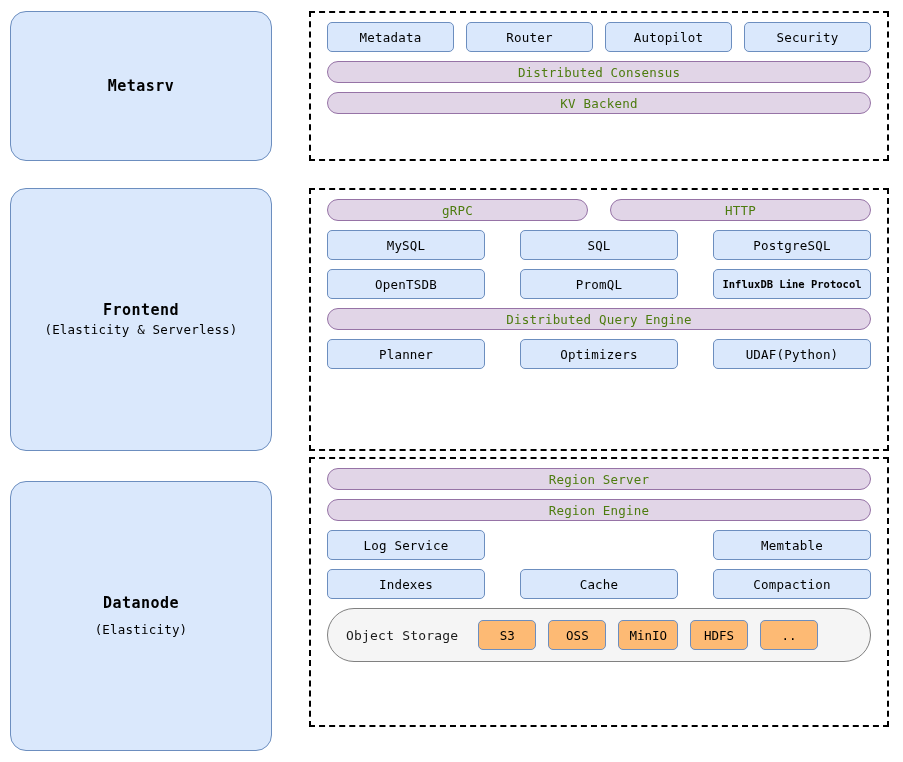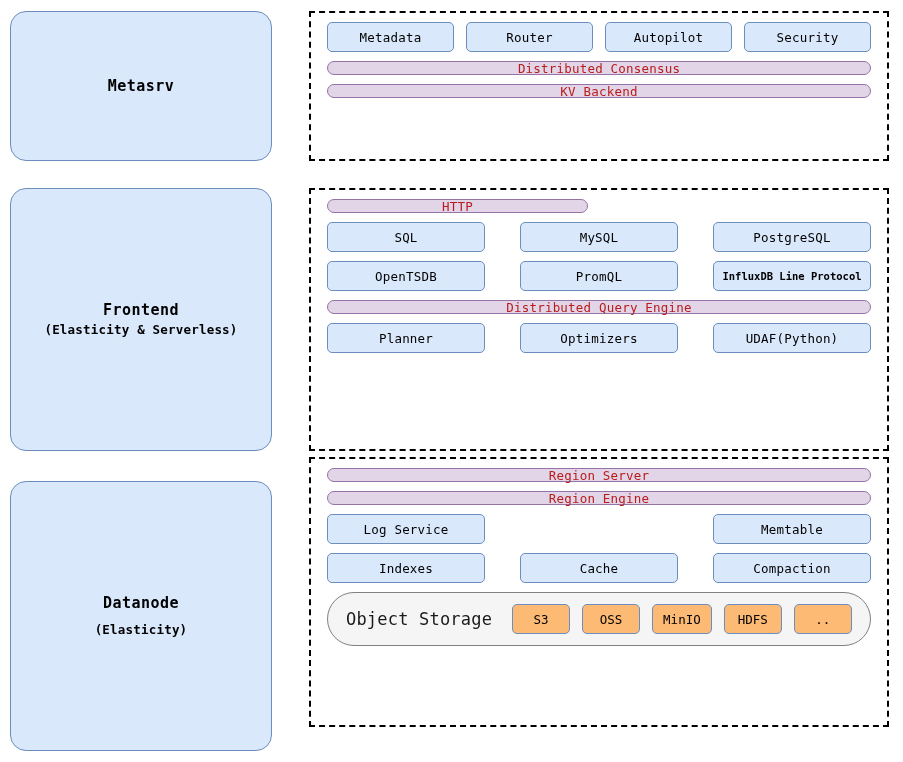--- a/index.html
+++ b/index.html
@@ -32,21 +32,21 @@
   }
   .comp-title {
     font-size: 15px;
     font-weight: bold;
     color: #000000;
     letter-spacing: 0.5px;
     line-height: 1.5;
   }
   .comp-sub {
     font-size: 12.5px;
-    font-weight: bold;
+    font-weight: normal;
     color: #000000;
     letter-spacing: 0.2px;
     line-height: 1.5;
   }
 
   #panel-metasrv  { top: 11px;  height: 150px; }
   #panel-frontend { top: 188px; height: 263px; }
   #panel-datanode { top: 481px; height: 270px; gap: 7px; }
 
   
@@ -87,23 +87,23 @@
     letter-spacing: 0.2px;
     white-space: nowrap;
   }
   .box.small-text { font-size: 10.5px; letter-spacing: 0px; font-weight: bold; }
 
   
   .pill {
     background: #e1d5e7;
     border: 1px solid #9673a6;
     border-radius: 999px;
-    color: #b91c1c;
-    font-size: 12.5px;
-    height: 14px;
+    color: #4d7c0f;
+    font-size: 12.5px;
+    height: 22px;
     display: flex;
     align-items: center;
     justify-content: center;
     text-align: center;
     box-sizing: border-box;
     letter-spacing: 0.2px;
     white-space: nowrap;
   }
 
   
@@ -118,21 +118,21 @@
     border: 1px solid #808080;
     border-radius: 999px;
     height: 54px;
     display: flex;
     align-items: center;
     padding: 0 18px;
     box-sizing: border-box;
     width: 100%;
   }
   .storage-label {
-    font-size: 17px;
+    font-size: 13px;
     color: #1a1a1a;
     white-space: nowrap;
     margin-right: 20px;
     letter-spacing: 0.2px;
   }
   .storage-chips {
     display: flex;
     gap: 12px;
     align-items: center;
   }
@@ -174,25 +174,26 @@
   </div>
 </div>
 
 <div class="comp-panel" id="panel-frontend">
   <div class="comp-title">Frontend</div>
   <div class="comp-sub">(Elasticity &amp; Serverless)</div>
 </div>
 
 <div class="group" id="group-frontend">
   <div class="row">
+    <div class="pill half">gRPC</div>
     <div class="pill half">HTTP</div>
   </div>
   <div class="row">
+    <div class="box c3">MySQL</div>
     <div class="box c3">SQL</div>
-    <div class="box c3">MySQL</div>
     <div class="box c3">PostgreSQL</div>
   </div>
   <div class="row">
     <div class="box c3">OpenTSDB</div>
     <div class="box c3">PromQL</div>
     <div class="box c3 small-text">InfluxDB Line Protocol</div>
   </div>
   <div class="row">
     <div class="pill full">Distributed Query Engine</div>
   </div>

